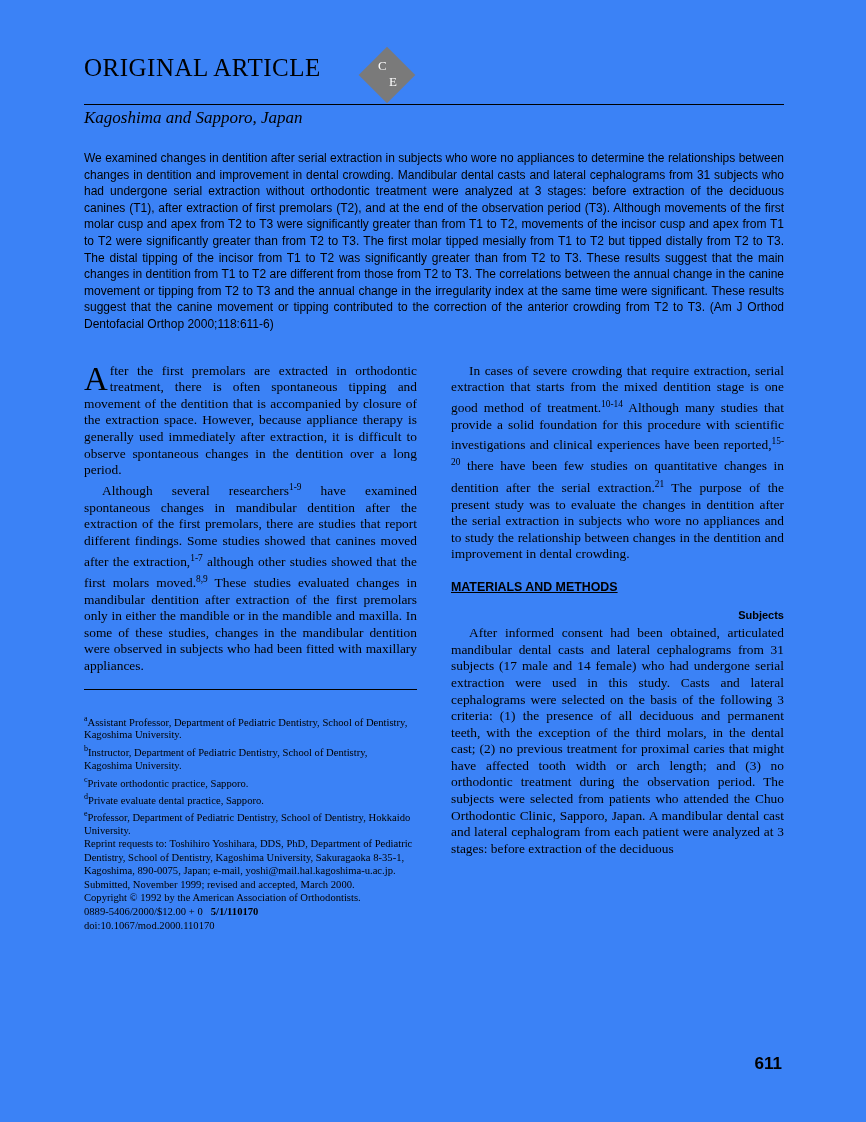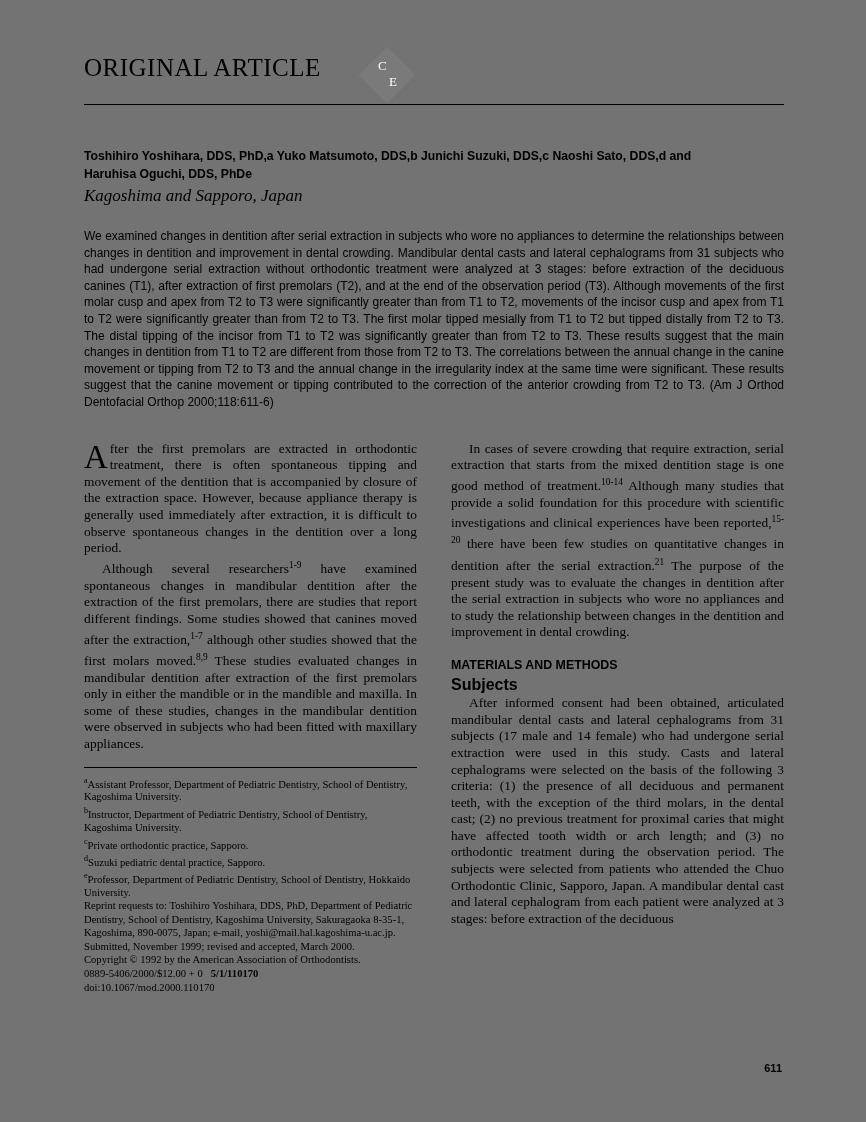--- a/index.html
+++ b/index.html
@@ -13,21 +13,21 @@
     font-family: "Liberation Serif", serif;
     color: #000000;
     position: relative;
     overflow: hidden;
   }
   .page {
     position: absolute;
     left: 0; top: 0;
     width: 866px;
     height: 1122px;
-    background: #737373;
+    background: #3b82f6;
   }
   .content {
     position: absolute;
     left: 84px;
     top: 46px;
     width: 700px;
   }
 
   
   .header-row {
@@ -142,95 +142,92 @@
     vertical-align: super;
   }
 
   .section-head {
     font-family: "Liberation Sans", sans-serif;
     font-size: 12.4px;
     font-weight: bold;
     margin-top: 16px;
     margin-bottom: 0;
     text-align: left;
+    text-decoration: underline;
   }
   .subsection-head {
     font-family: "Liberation Sans", sans-serif;
-    font-size: 16px;
-    font-weight: bold;
-    margin-top: 3px;
+    font-size: 11px;
+    font-weight: bold;
+    margin-top: 11px;
     margin-bottom: 2px;
-    text-align: left;
+    text-align: right;
   }
 
   
   .footnotes {
     margin-top: 14px;
     border-top: 1px solid #000;
-    padding-top: 6px;
+    padding-top: 22px;
     font-size: 10.6px;
     line-height: 13.2px;
     text-align: left;
   }
   .footnotes p {
     margin: 0 0 0.5px 0;
     text-indent: 0;
   }
   .footnotes sup {
     font-size: 8px;
     vertical-align: super;
   }
   .fn-bold { font-weight: bold; }
 
   
   .page-number {
     position: absolute;
     right: 84px;
     bottom: 48px;
     font-family: "Liberation Sans", sans-serif;
-    font-size: 11px;
+    font-size: 17px;
     font-weight: bold;
   }
 </style>
 </head>
 <body>
 
 <div class="page">
   <div class="content">
 
     <div class="header-row">
       <div class="article-type">ORIGINAL ARTICLE</div>
       <div class="ce-logo">
         <div class="diamond"></div>
         <span class="ce-c">C</span>
         <span class="ce-e">E</span>
       </div>
     </div>
     <div class="rule-top"></div>
 
 
-    <div class="authors">
-      <div>Toshihiro Yoshihara, DDS, PhD,a Yuko Matsumoto, DDS,b Junichi Suzuki, DDS,c Naoshi Sato, DDS,d and</div>
-      <div>Haruhisa Oguchi, DDS, PhDe</div>
-    </div>
     <div class="affil-place">Kagoshima and Sapporo, Japan</div>
 
     <div class="abstract">We examined changes in dentition after serial extraction in subjects who wore no appliances to determine the relationships between changes in dentition and improvement in dental crowding. Mandibular dental casts and lateral cephalograms from 31 subjects who had undergone serial extraction without orthodontic treatment were analyzed at 3 stages: before extraction of the deciduous canines (T1), after extraction of first premolars (T2), and at the end of the observation period (T3). Although movements of the first molar cusp and apex from T2 to T3 were significantly greater than from T1 to T2, movements of the incisor cusp and apex from T1 to T2 were significantly greater than from T2 to T3. The first molar tipped mesially from T1 to T2 but tipped distally from T2 to T3. The distal tipping of the incisor from T1 to T2 was significantly greater than from T2 to T3. These results suggest that the main changes in dentition from T1 to T2 are different from those from T2 to T3. The correlations between the annual change in the canine movement or tipping from T2 to T3 and the annual change in the irregularity index at the same time were significant. These results suggest that the canine movement or tipping contributed to the correction of the anterior crowding from T2 to T3. (Am J Orthod Dentofacial Orthop 2000;118:611-6)</div>
 
     <div class="columns">
 
       <div class="col">
         <p class="dropcap-para"><span class="dropcap">A</span><span>fter the first premolars are extracted in orthodontic treatment, there is often spontaneous tipping and movement of the dentition that is accompanied by closure of the extraction space. However, because appliance therapy is generally used immediately after extraction, it is difficult to observe spontaneous changes in the dentition over a long period.</span></p>
         <p><span>Although several researchers</span><sup class="ref">1-9</sup><span> have examined spontaneous changes in mandibular dentition after the extraction of the first premolars, there are studies that report different findings. Some studies showed that canines moved after the extraction,</span><sup class="ref">1-7</sup><span> although other studies showed that the first molars moved.</span><sup class="ref">8,9</sup><span> These studies evaluated changes in mandibular dentition after extraction of the first premolars only in either the mandible or in the mandible and maxilla. In some of these studies, changes in the mandibular dentition were observed in subjects who had been fitted with maxillary appliances.</span></p>
 
         <div class="footnotes">
           <p><sup>a</sup><span>Assistant Professor, Department of Pediatric Dentistry, School of Dentistry, Kagoshima University.</span></p>
           <p><sup>b</sup><span>Instructor, Department of Pediatric Dentistry, School of Dentistry, Kagoshima University.</span></p>
           <p><sup>c</sup><span>Private orthodontic practice, Sapporo.</span></p>
-          <p><sup>d</sup><span>Suzuki pediatric dental practice, Sapporo.</span></p>
+          <p><sup>d</sup><span>Private evaluate dental practice, Sapporo.</span></p>
           <p><sup>e</sup><span>Professor, Department of Pediatric Dentistry, School of Dentistry, Hokkaido University.</span></p>
           <p>Reprint requests to: Toshihiro Yoshihara, DDS, PhD, Department of Pediatric Dentistry, School of Dentistry, Kagoshima University, Sakuragaoka 8-35-1, Kagoshima, 890-0075, Japan; e-mail, yoshi@mail.hal.kagoshima-u.ac.jp.</p>
           <p>Submitted, November 1999; revised and accepted, March 2000.</p>
           <p>Copyright © 1992 by the American Association of Orthodontists.</p>
           <p><span>0889-5406/2000/$12.00 + 0</span>&nbsp;&nbsp;&nbsp;<span class="fn-bold">5/1/110170</span></p>
           <p>doi:10.1067/mod.2000.110170</p>
         </div>
       </div>
 
       <div class="col">

